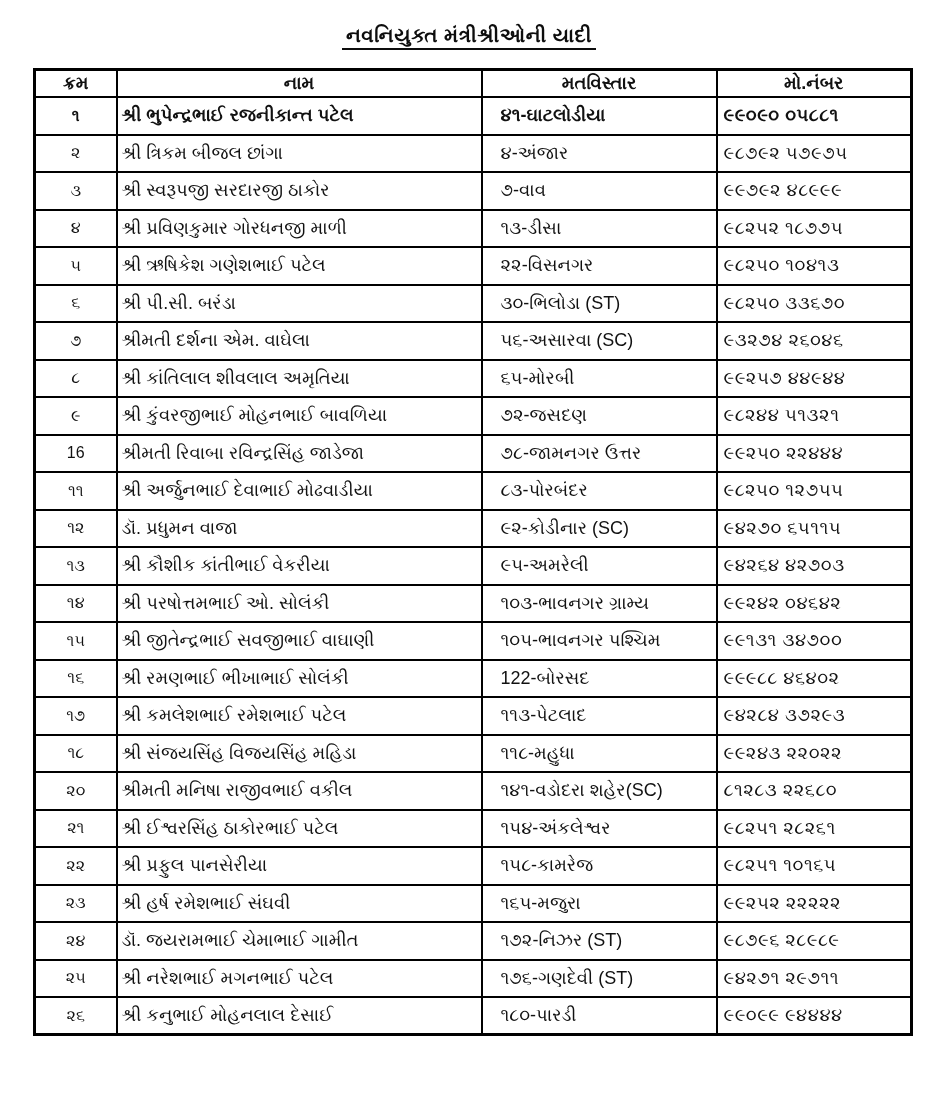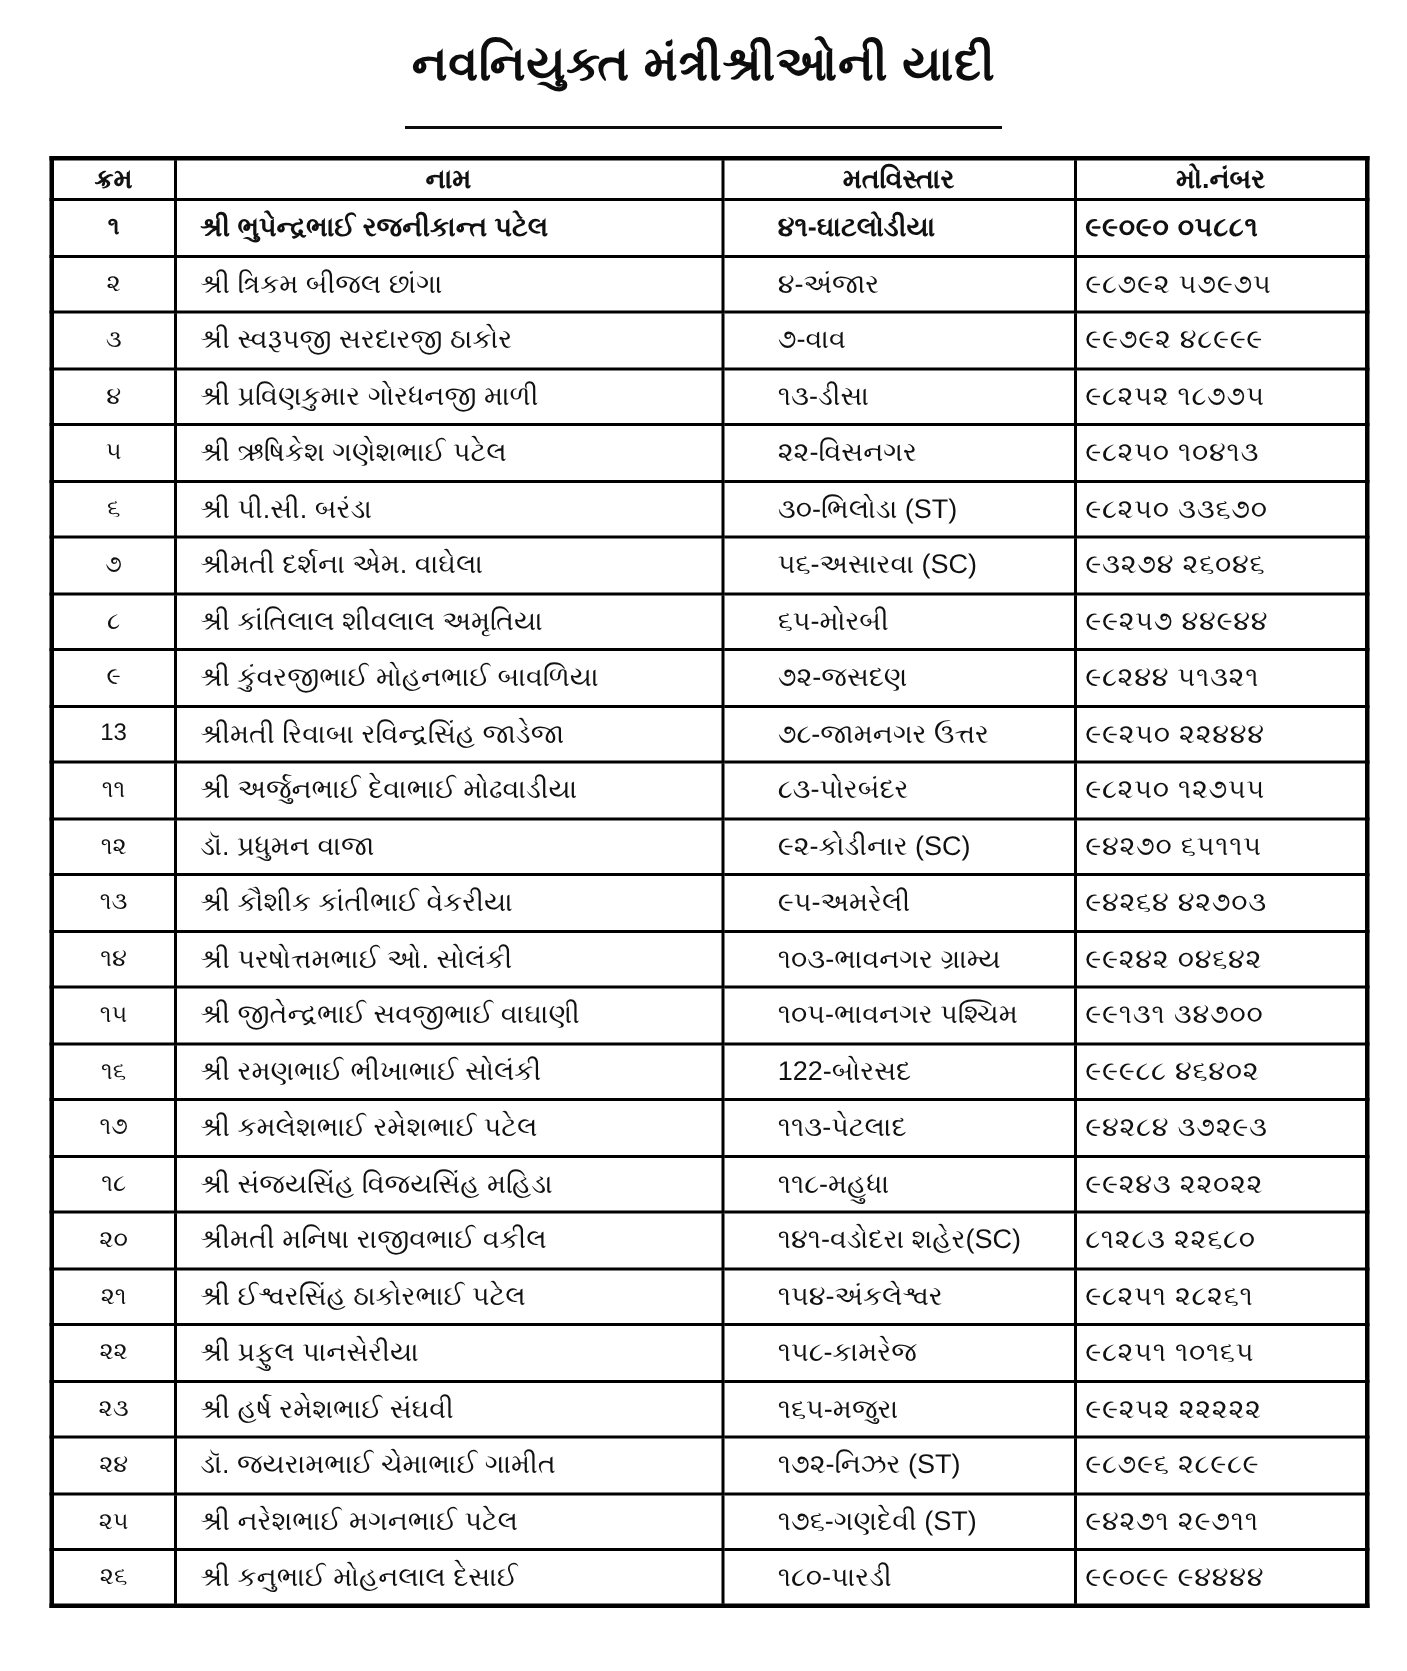--- a/index.html
+++ b/index.html
@@ -18,25 +18,25 @@
     position: relative;
     box-sizing: border-box;
   }
   .title-wrap {
     text-align: center;
     padding-top: 24px;
     margin-bottom: 18px;
   }
   .doc-title {
     display: inline-block;
-    font-size: 32px;
+    font-size: 20px;
     font-weight: bold;
     color: #0d0d0d;
     border-bottom: 2.5px solid #0d0d0d;
-    padding: 0 4px 23px 4px;
+    padding: 0 4px 1px 4px;
     letter-spacing: 0.5px;
   }
   table.ministers {
     border-collapse: collapse;
     margin-left: 33px;
     width: 877px;
     table-layout: fixed;
   }
   table.ministers th,
   table.ministers td {
@@ -65,26 +65,26 @@
   col.c-serial { width: 82px; }
   col.c-name { width: 365px; }
   col.c-const { width: 235px; }
   col.c-mobile { width: 195px; }
   td.serial-cell {
     text-align: center;
     font-size: 16px;
   }
   td.name-cell {
     text-align: left;
-    padding-left: 16px;
+    padding-left: 4px;
     border-radius: 15px;
   }
   td.constituency-cell {
     text-align: left;
-    padding-left: 36px;
+    padding-left: 18px;
   }
   td.mobile-cell {
     text-align: left;
     letter-spacing: 0.5px;
   }
   tr.bold-row td {
     font-weight: bold;
   }
 </style>
 </head>
@@ -159,21 +159,21 @@
           <td class="constituency-cell">૬૫-મોરબી</td>
           <td class="mobile-cell">૯૯૨૫૭ ૪૪૯૪૪</td>
         </tr>
         <tr>
           <td class="serial-cell">૯</td>
           <td class="name-cell">શ્રી કુંવરજીભાઈ મોહનભાઈ બાવળિયા</td>
           <td class="constituency-cell">૭૨-જસદણ</td>
           <td class="mobile-cell">૯૮૨૪૪ ૫૧૩૨૧</td>
         </tr>
         <tr>
-          <td class="serial-cell">13</td>
+          <td class="serial-cell">16</td>
           <td class="name-cell">શ્રીમતી રિવાબા રવિન્દ્રસિંહ જાડેજા</td>
           <td class="constituency-cell">૭૮-જામનગર ઉત્તર</td>
           <td class="mobile-cell">૯૯૨૫૦ ૨૨૪૪૪</td>
         </tr>
         <tr>
           <td class="serial-cell">૧૧</td>
           <td class="name-cell">શ્રી અર્જુનભાઈ દેવાભાઈ મોઢવાડીયા</td>
           <td class="constituency-cell">૮૩-પોરબંદર</td>
           <td class="mobile-cell">૯૮૨૫૦ ૧૨૭૫૫</td>
         </tr>

